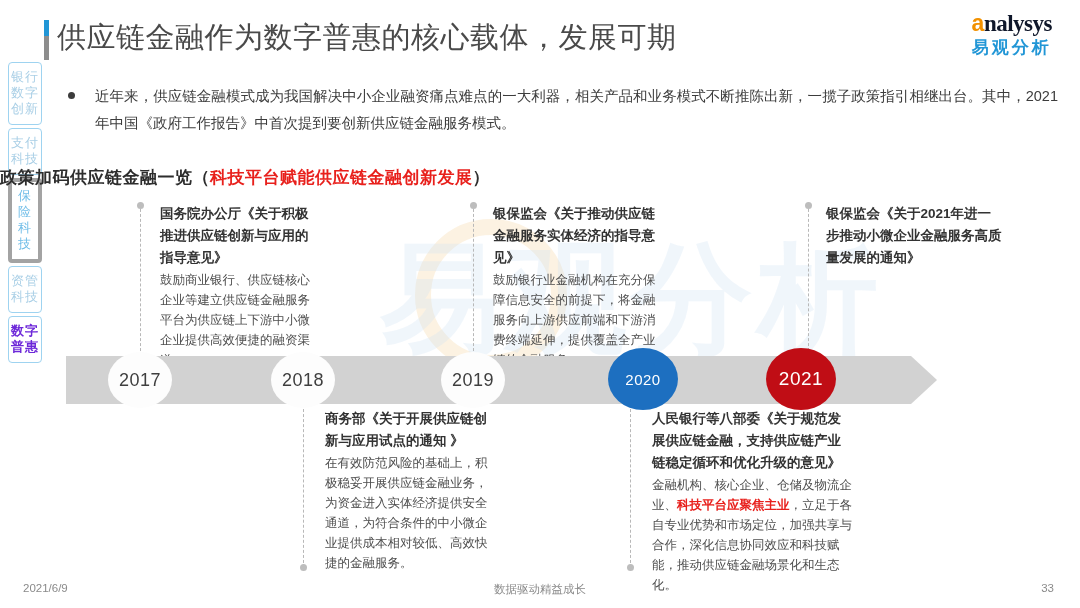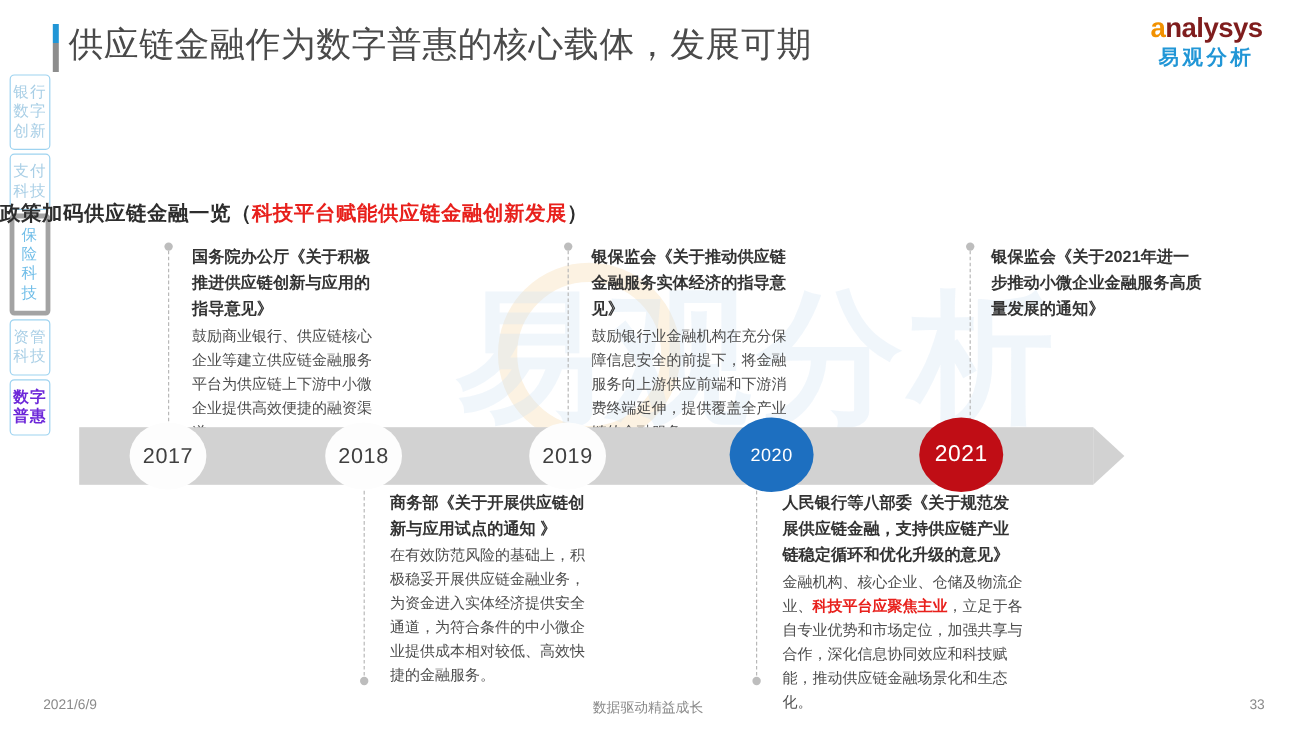--- a/index.html
+++ b/index.html
@@ -34,21 +34,21 @@
     background:linear-gradient(to bottom,#2196d6 0%,#2196d6 40%,#8d8d8d 40%,#8d8d8d 100%);
   }
   .page-title{
     position:absolute;left:57px;top:18px;
     font-size:29px;color:#4a4a4a;letter-spacing:.5px;
     white-space:nowrap;
   }
   .logo{position:absolute;right:28px;top:12px;text-align:center;line-height:1;}
   .logo-main{font-size:23px;font-weight:bold;letter-spacing:-.5px;}
   .logo-a{color:#f29100;}
-  .logo-rest{color:#7f1d1d;}
+  .logo-rest{color:#0f172a;font-family:Liberation Serif, serif;}
   .logo-cn{font-size:17px;color:#2196d6;letter-spacing:3px;margin-top:4px;font-weight:bold;}
 
   
   .sidebar{position:absolute;left:8px;top:62px;width:48px;}
   .side-tab{
     width:34px;box-sizing:border-box;
     border:1.5px solid #9ed3f0;border-radius:4px;
     background:#ffffff;
     color:#a9cfe6;
     font-size:13px;line-height:16px;
@@ -114,21 +114,21 @@
     font-size:12.5px;line-height:20px;color:#4d4d4d;
     margin-top:1px;
   }
   .card-body .red{color:#e8201c;font-weight:bold;}
 
   
   .footer{
     position:absolute;left:0;right:0;bottom:8px;height:18px;
     font-size:11.5px;color:#8a8a8a;
   }
-  .foot-left{position:absolute;left:36px;}
+  .foot-left{position:absolute;left:23px;}
   .foot-center{position:absolute;left:0;right:0;text-align:center;}
   .foot-right{position:absolute;right:26px;}
 </style>
 </head>
 <body>
 
 <div class="slide">
 
   <div class="watermark2"></div>
   <div class="watermark">易观分析</div>
@@ -152,20 +152,24 @@
         <span>保险科技</span>
       </div>
     <div class="side-tab">
         <span>资管科技</span>
       </div>
     <div class="side-tab active">
         <span>数字普惠</span>
       </div>
   </div>
 
+  <div class="bullet-row">
+    <div class="bullet-dot"></div>
+    <div class="bullet-text">近年来，供应链金融模式成为我国解决中小企业融资痛点难点的一大利器，相关产品和业务模式不断推陈出新，一揽子政策指引相继出台。其中，2021年中国《政府工作报告》中首次提到要创新供应链金融服务模式。</div>
+  </div>
 
   <div class="subtitle"><span>政策加码供应链金融一览（</span><span class="red">科技平台赋能供应链金融创新发展</span><span>）</span></div>
 
   <div class="conn" style="left:140px;top:204px;height:152px;"></div>
   <div class="conn-dot" style="left:137px;top:202px;"></div>
 
   <div class="conn" style="left:473px;top:204px;height:152px;"></div>
   <div class="conn-dot" style="left:470px;top:202px;"></div>
 
   <div class="conn" style="left:808px;top:204px;height:152px;"></div>

